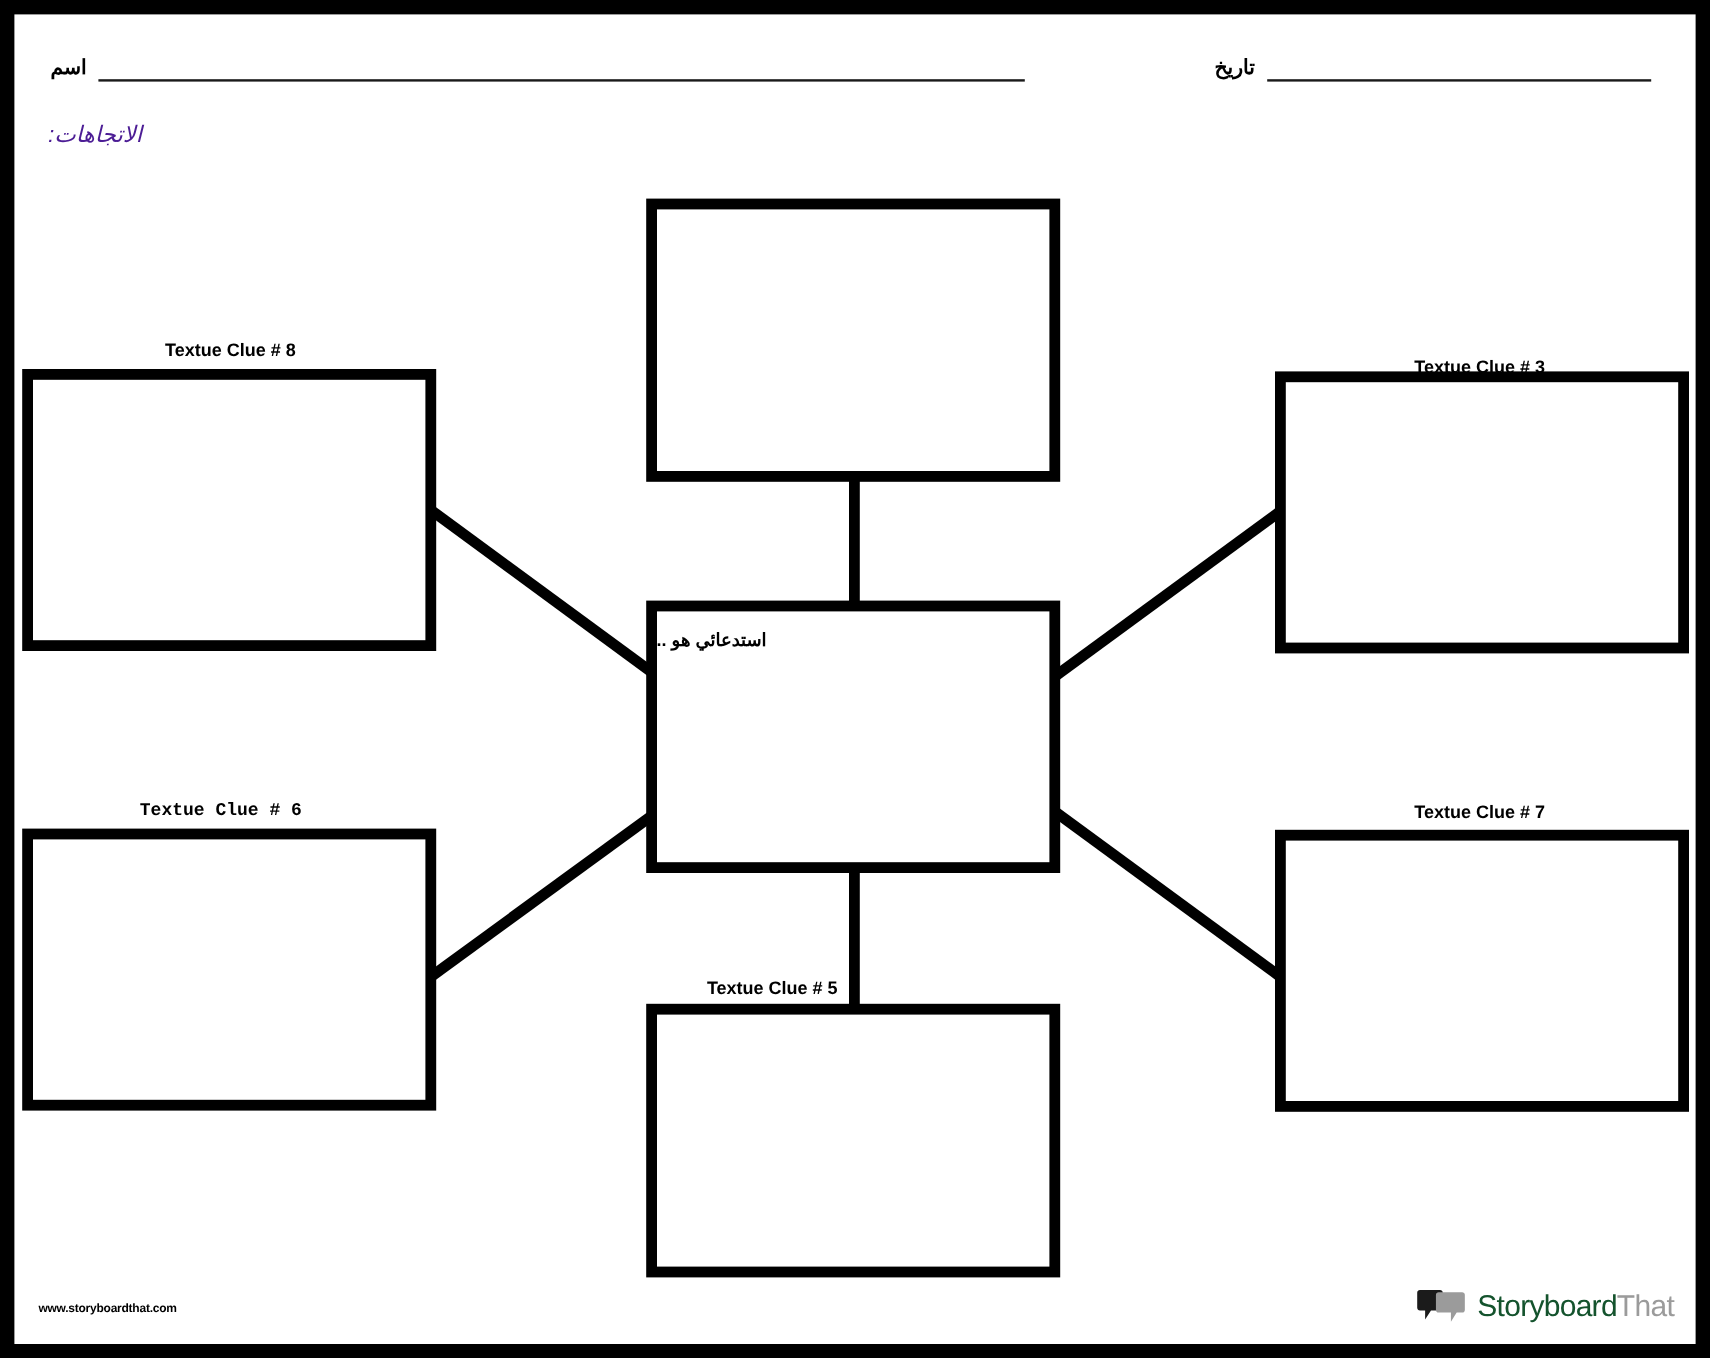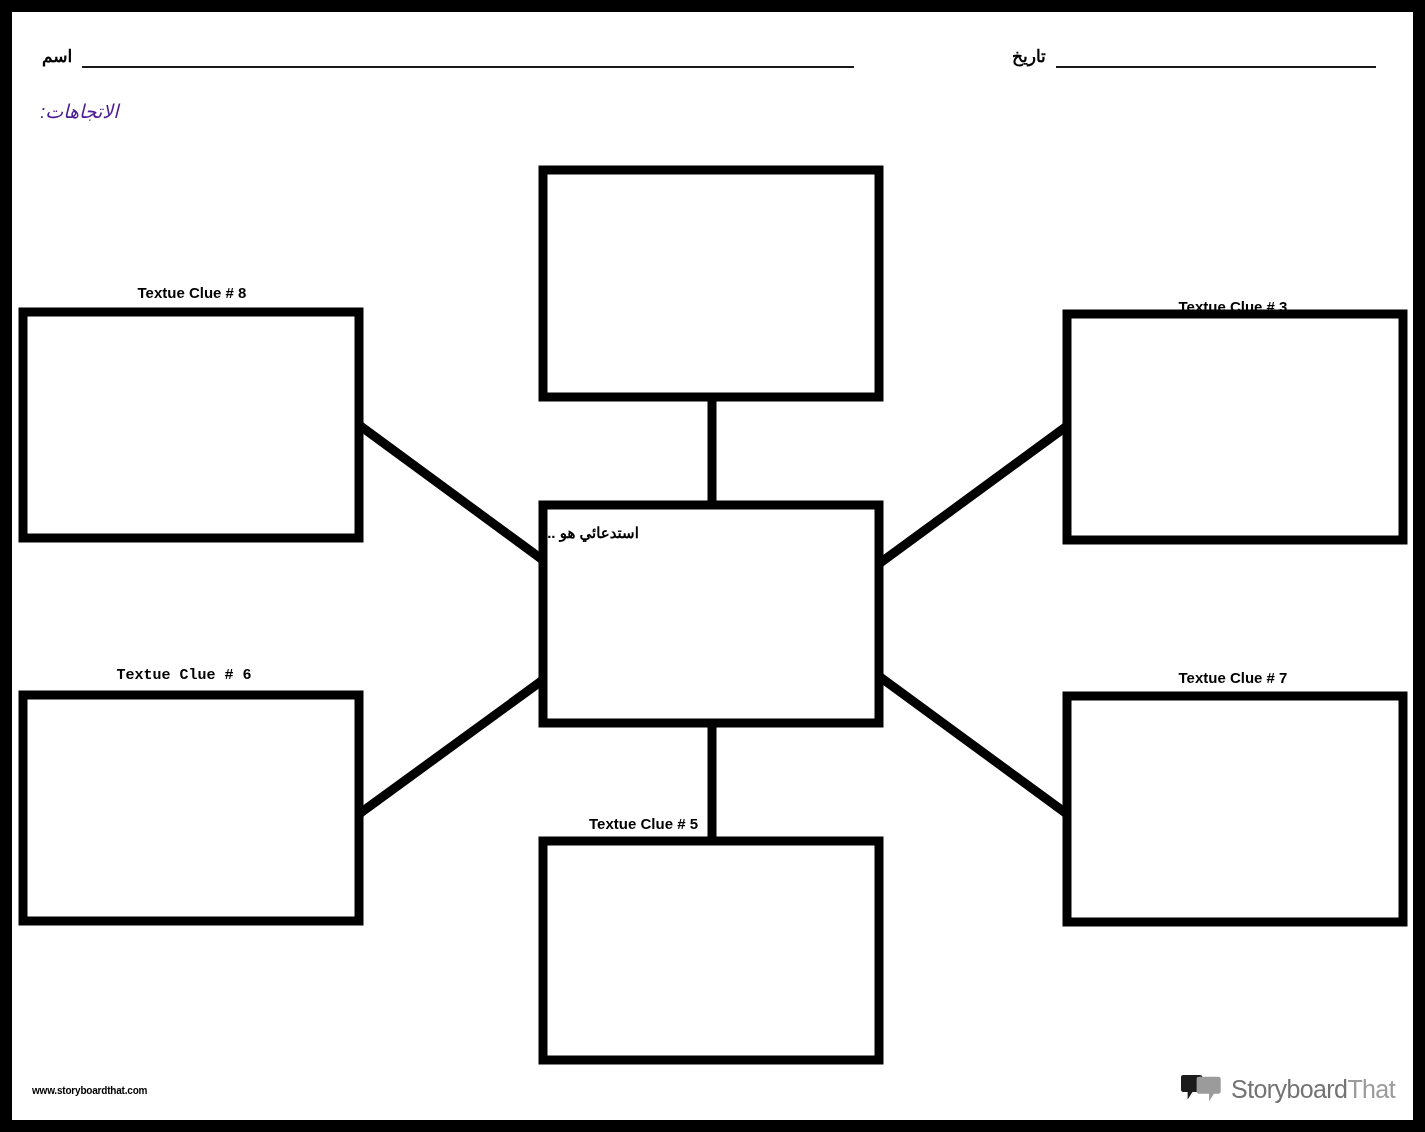--- a/index.html
+++ b/index.html
@@ -131,21 +131,21 @@
     align-items: center;
     gap: 9px;
   }
   #brand-mark { display: block; }
   #brand-text {
     font-size: 25px;
     letter-spacing: -0.6px;
     line-height: 1;
     white-space: nowrap;
   }
-  .brand-dark { color: #737373; text-align: center; }
+  .brand-dark { color: #14532d; text-align: center; }
   .brand-gray { color: #9b9b9b; }
 </style>
 </head>
 <body>
 
 <div id="page">
   <div id="paper">
 
     <div class="hdr-field" id="name-field">
       <span class="hdr-label">اسم</span>

